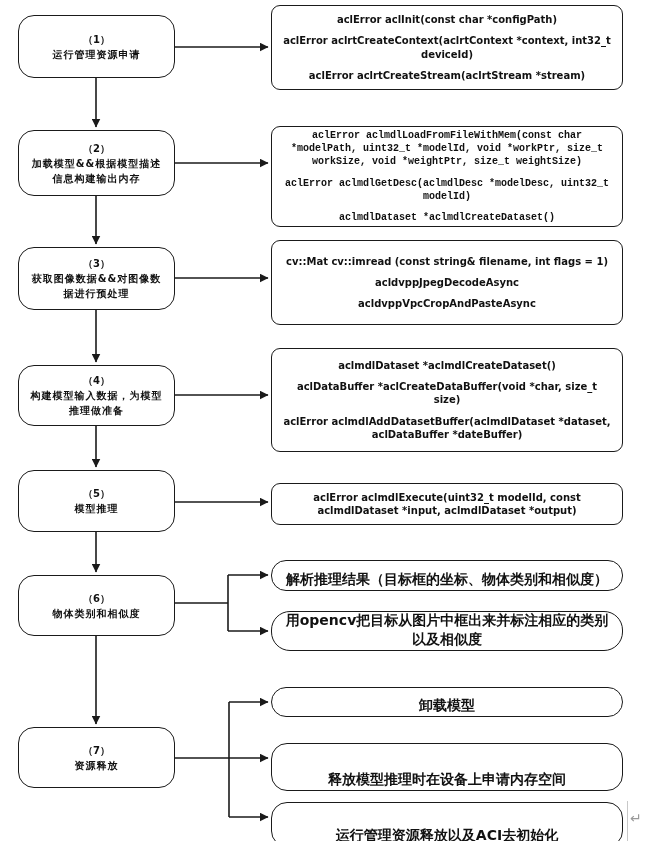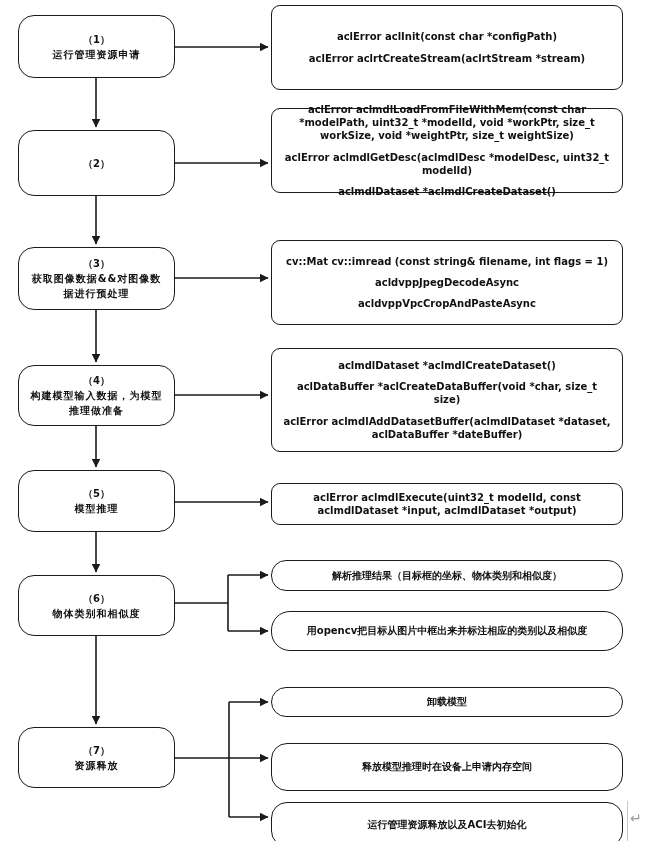--- a/index.html
+++ b/index.html
@@ -10,21 +10,21 @@
   .overlay{position:absolute;left:0;top:0;z-index:1;}
   .node{
     position:absolute;z-index:2;border:1.5px solid #1a1a1a;background:#fff;
     display:flex;flex-direction:column;align-items:center;justify-content:center;
     text-align:center;box-sizing:border-box;font-weight:bold;
   }
   .step{left:18px;width:157px;border-radius:16px;font-size:10px;line-height:1.5;letter-spacing:1px;padding:2px 8px;}
   .step .num{letter-spacing:0;}
   .api{left:271px;width:352px;border-radius:9px;font-size:10px;padding:2px 4px;}
   .api p{margin:4px 6px;line-height:1.32;}
-  .pill{left:271px;width:352px;font-size:10px;line-height:1.35;padding:1px 12px;}
+  .pill{left:271px;width:352px;font-size:14px;line-height:1.35;padding:1px 12px;justify-content:flex-end;}
   .r15{border-radius:15px;} .r16{border-radius:16px;} .r19{border-radius:19px;}
   .return-mark{position:absolute;z-index:2;left:630px;top:810px;color:#9a9a9a;font-size:14px;font-weight:normal;}
   .caret-line{position:absolute;z-index:2;left:627px;top:801px;width:1px;height:40px;background:#c8c8c8;}
 </style>
 </head>
 <body>
 
 <div class="canvas">
 
   <svg class="overlay" width="659" height="841" viewBox="0 0 659 841" aria-hidden="true">
@@ -59,20 +59,21 @@
       <line x1="229" y1="817" x2="268" y2="817" marker-end="url(#arw)"></line>
     </g>
   </svg>
 
   <div class="node step" style="top:15px;height:63px;">
     <span class="num">（1）</span>
     <span>运行管理资源申请</span>
   </div>
   <div class="node step" style="top:130px;height:66px;">
     <span class="num">（2）</span>
+    <span>加载模型&amp;&amp;根据模型描述信息构建输出内存</span>
   </div>
   <div class="node step" style="top:247px;height:63px;">
     <span class="num">（3）</span>
     <span>获取图像数据&amp;&amp;对图像数据进行预处理</span>
   </div>
   <div class="node step" style="top:365px;height:61px;">
     <span class="num">（4）</span>
     <span>构建模型输入数据，为模型推理做准备</span>
   </div>
   <div class="node step" style="top:470px;height:62px;">
@@ -83,23 +84,24 @@
     <span class="num">（6）</span>
     <span>物体类别和相似度</span>
   </div>
   <div class="node step" style="top:727px;height:61px;">
     <span class="num">（7）</span>
     <span>资源释放</span>
   </div>
 
   <div class="node api" style="top:5px;height:85px;">
     <p>aclError aclInit(const char *configPath)</p>
+    <p>aclError aclrtCreateContext(aclrtContext *context, int32_t deviceId)</p>
     <p>aclError aclrtCreateStream(aclrtStream *stream)</p>
   </div>
-  <div class="node api" style="top:108px;height:85px;">
+  <div class="node api" style="top:126px;height:101px;font-family:Liberation Mono, monospace;">
     <p>aclError aclmdlLoadFromFileWithMem(const char *modelPath, uint32_t *modelId, void *workPtr, size_t workSize, void *weightPtr, size_t weightSize)</p>
     <p>aclError aclmdlGetDesc(aclmdlDesc *modelDesc, uint32_t modelId)</p>
     <p>aclmdlDataset *aclmdlCreateDataset()</p>
   </div>
   <div class="node api" style="top:240px;height:85px;">
     <p>cv::Mat cv::imread (const string&amp; filename,  int flags = 1)</p>
     <p>acldvppJpegDecodeAsync</p>
     <p>acldvppVpcCropAndPasteAsync</p>
   </div>
   <div class="node api" style="top:348px;height:104px;">

